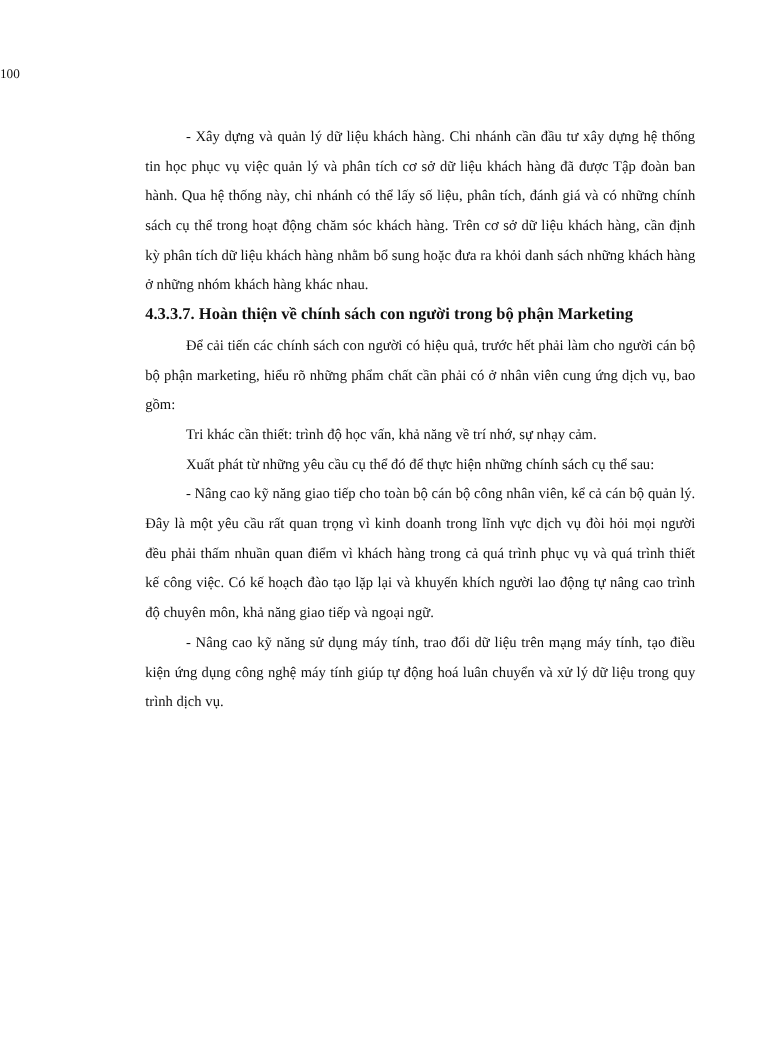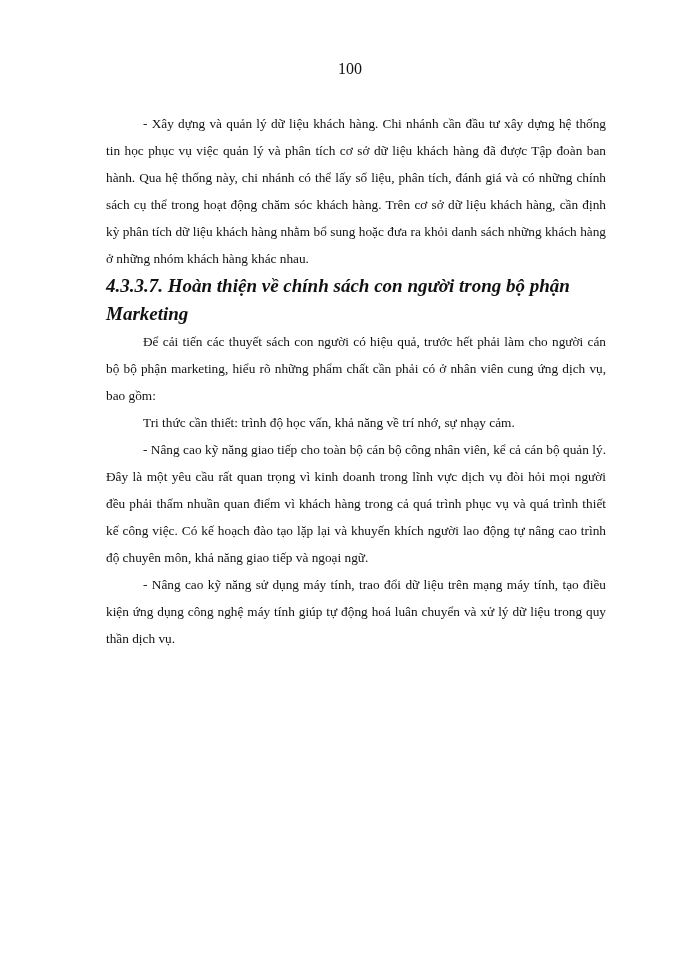--- a/index.html
+++ b/index.html
@@ -1,26 +1,27 @@
 <!DOCTYPE html>
 <html><head>
 <meta charset="utf-8">
 <style>
   html, body { margin: 0; padding: 0; background: #ffffff; }
   body { width: 700px; height: 960px; position: relative; overflow: hidden; font-family: "Liberation Serif", serif; color: #111; }
-  .page-number { position: absolute; top: 60px; left: 0; width: 700px; text-align: center; font-size: 16px; }
-  .content { position: absolute; top: 110px; left: 106px; width: 500px; font-size: 13.3px; line-height: 27px; }
+  .page-number { position: absolute; top: 60px; left: 0; width: 700px; text-align: left; font-size: 12px; }
+  .content { position: absolute; top: 110px; left: 132px; width: 500px; font-size: 13.3px; line-height: 27px; }
   .content p { margin: 0; text-align: justify; text-indent: 37px; }
-  .content h4 { margin: 0; font-size: 19px; font-weight: bold; line-height: 28px; font-style: italic; }
+  .content h4 { margin: 0; font-size: 15px; font-weight: bold; line-height: 28px; }
 </style>
 </head>
 <body>
 
 <div class="page-number">100</div>
 
 <div class="content">
   <p>- Xây dựng và quản lý dữ liệu khách hàng. Chi nhánh cần đầu tư xây dựng hệ thống tin học phục vụ việc quản lý và phân tích cơ sở dữ liệu khách hàng đã được Tập đoàn ban hành. Qua hệ thống này, chi nhánh có thể lấy số liệu, phân tích, đánh giá và có những chính sách cụ thể trong hoạt động chăm sóc khách hàng. Trên cơ sở dữ liệu khách hàng, cần định kỳ phân tích dữ liệu khách hàng nhằm bổ sung hoặc đưa ra khỏi danh sách những khách hàng ở những nhóm khách hàng khác nhau.</p>
   <h4>4.3.3.7. Hoàn thiện về chính sách con người trong bộ phận Marketing</h4>
-  <p>Để cải tiến các thuyết sách con người có hiệu quả, trước hết phải làm cho người cán bộ bộ phận marketing, hiểu rõ những phẩm chất cần phải có ở nhân viên cung ứng dịch vụ, bao gồm:</p>
-  <p>Tri thức cần thiết: trình độ học vấn, khả năng về trí nhớ, sự nhạy cảm.</p>
+  <p>Để cải tiến các chính sách con người có hiệu quả, trước hết phải làm cho người cán bộ bộ phận marketing, hiểu rõ những phẩm chất cần phải có ở nhân viên cung ứng dịch vụ, bao gồm:</p>
+  <p>Tri khác cần thiết: trình độ học vấn, khả năng về trí nhớ, sự nhạy cảm.</p>
+  <p>Xuất phát từ những yêu cầu cụ thể đó để thực hiện những chính sách cụ thể sau:</p>
   <p>- Nâng cao kỹ năng giao tiếp cho toàn bộ cán bộ công nhân viên, kể cả cán bộ quản lý. Đây là một yêu cầu rất quan trọng vì kinh doanh trong lĩnh vực dịch vụ đòi hỏi mọi người đều phải thấm nhuần quan điểm vì khách hàng trong cả quá trình phục vụ và quá trình thiết kế công việc. Có kế hoạch đào tạo lặp lại và khuyến khích người lao động tự nâng cao trình độ chuyên môn, khả năng giao tiếp và ngoại ngữ.</p>
-  <p>- Nâng cao kỹ năng sử dụng máy tính, trao đổi dữ liệu trên mạng máy tính, tạo điều kiện ứng dụng công nghệ máy tính giúp tự động hoá luân chuyển và xử lý dữ liệu trong quy thần dịch vụ.</p>
+  <p>- Nâng cao kỹ năng sử dụng máy tính, trao đổi dữ liệu trên mạng máy tính, tạo điều kiện ứng dụng công nghệ máy tính giúp tự động hoá luân chuyển và xử lý dữ liệu trong quy trình dịch vụ.</p>
 </div>
 
 </body></html>

